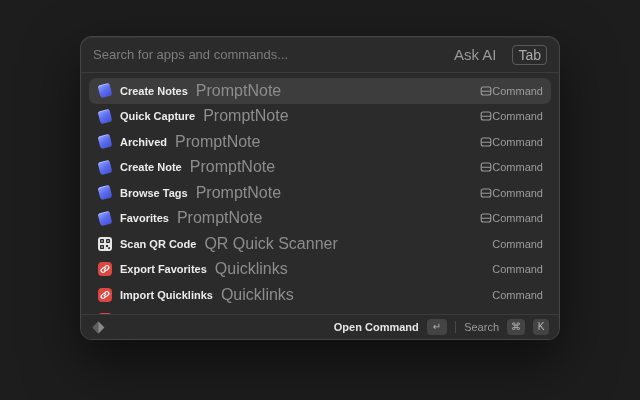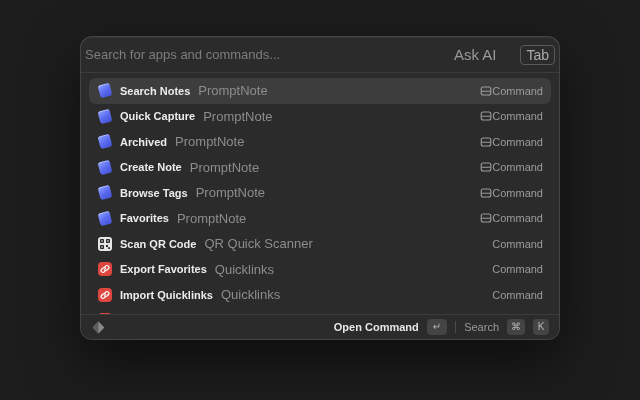--- a/index.html
+++ b/index.html
@@ -9,22 +9,22 @@
 
   .launcher{
     position:absolute;left:80px;top:36px;width:480px;height:304px;
     background:#2c2b2b;border-radius:12px;
     border:1px solid rgba(255,255,255,0.12);
     box-shadow:0 22px 55px rgba(0,0,0,0.55), inset 0 1px 0 rgba(255,255,255,0.05);
     display:flex;flex-direction:column;overflow:hidden;
   }
 
   
-  .searchbar{height:36px;flex:0 0 36px;display:flex;align-items:center;gap:24px;
-    padding:0 4px;border-bottom:1px solid rgba(255,255,255,0.08);}
+  .searchbar{height:36px;flex:0 0 36px;display:flex;align-items:center;gap:16px;
+    padding:0 12px;border-bottom:1px solid rgba(255,255,255,0.08);}
   .search-input{flex:1;background:transparent;border:none;outline:none;
     color:#e8e8e8;font-size:13px;font-family:"Liberation Sans",sans-serif;padding:0;}
   .search-input::placeholder{color:#7d7d7d;}
   .askai-label{color:#9a9a9a;font-size:15px;white-space:nowrap;}
   .kbd-outline{border:1px solid #5a5a5a;border-radius:4px;color:#ababab;
     font-size:14px;padding:2px 5px;line-height:1;}
 
   
   .list{flex:1;padding:5px 8px 0 8px;overflow:hidden;display:flex;flex-direction:column;}
   .row{height:25.5px;flex:0 0 25.5px;display:flex;align-items:center;gap:8px;
@@ -32,21 +32,21 @@
   .row.selected{background:#3e3d3d;}
   .app-icon{width:15px;height:15px;flex:0 0 15px;display:flex;align-items:center;justify-content:center;}
   .g-promptnote{width:12px;height:13px;border-radius:3px;
     background:linear-gradient(155deg,#93a5ff 0%,#5b6cf0 50%,#4250cf 100%);
     transform:rotate(-14deg);box-shadow:inset 0 1px 0 rgba(255,255,255,0.35);}
   .g-qr{width:14px;height:14px;border-radius:3px;background:#e6e6e6;
     display:flex;align-items:center;justify-content:center;}
   .g-quicklinks{width:14px;height:14px;border-radius:4px;background:#de4640;
     display:flex;align-items:center;justify-content:center;}
   .row-title{color:#ececec;font-size:11px;font-weight:600;white-space:nowrap;}
-  .row-subtitle{color:#8d8d8d;font-size:13px;white-space:nowrap;text-align:right;}
+  .row-subtitle{color:#8d8d8d;font-size:16px;white-space:nowrap;text-align:right;}
   .row-spacer{flex:1;}
   .row-accessory{display:flex;align-items:center;}
   .accessory-card-icon{display:flex;align-items:center;}
   .row-accessory-label{color:#9c9c9c;font-size:11px;}
 
   
   .footer{flex:0 0 25px;height:25px;border-top:1px solid rgba(255,255,255,0.08);
     display:flex;align-items:center;padding:0 10px;gap:8px;background:#2c2b2b;}
   .footer-spacer{flex:1;}
   .footer-action-primary{color:#e6e6e6;font-size:11px;font-weight:600;}
@@ -68,21 +68,21 @@
       <span class="askai-label">Ask AI</span>
       <span class="kbd-outline">Tab</span>
     </div>
 
     <div class="list">
   <div class="row selected">
     <span class="app-icon">
       <span class="g-promptnote"></span>
 
     </span>
-    <span class="row-title">Search Notes</span>
+    <span class="row-title">Create Notes</span>
     <span class="row-subtitle">PromptNote</span>
     <span class="row-spacer"></span>
     <span class="row-accessory">
       <span class="accessory-card-icon">
         <svg width="12" height="12" viewBox="0 0 12 12" fill="none" stroke="#9c9c9c" stroke-width="1.1">
           <rect x="1.2" y="2" width="9.6" height="8" rx="2"></rect>
           <line x1="1.2" y1="6.2" x2="10.8" y2="6.2"></line>
         </svg>
       </span>
       <span class="row-accessory-label">Command</span>

